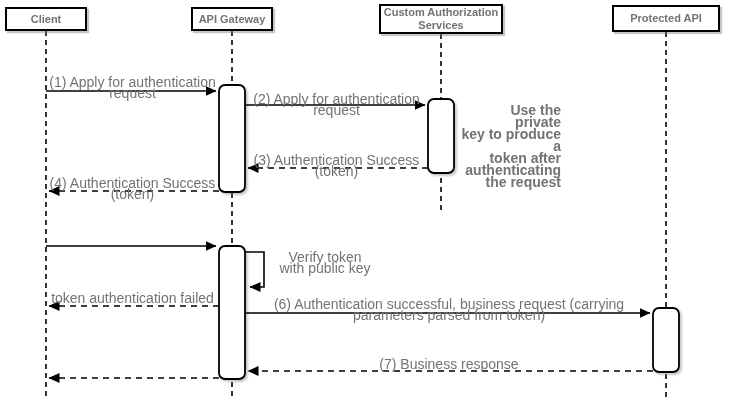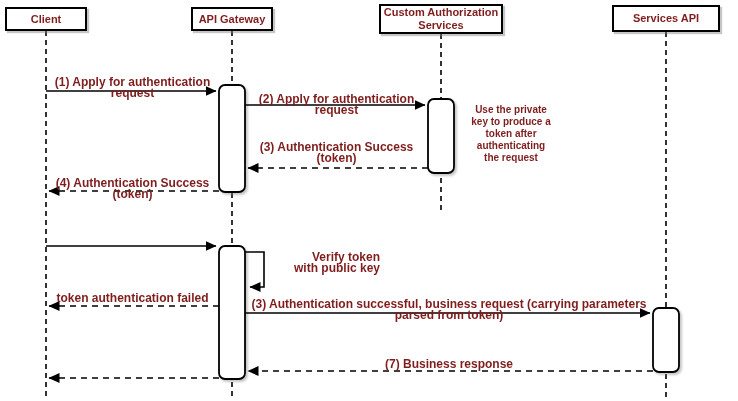--- a/index.html
+++ b/index.html
@@ -6,21 +6,21 @@
     margin: 0;
     padding: 0;
     background: #ffffff;
   }
   .canvas {
     position: relative;
     width: 738px;
     height: 401px;
     background: #ffffff;
     font-family: "Liberation Sans", sans-serif;
-    color: #7f1d1d;
+    color: #737373;
     overflow: hidden;
   }
   .layer-svg {
     position: absolute;
     left: 0;
     top: 0;
   }
   .actor-box {
     position: absolute;
     box-sizing: border-box;
@@ -31,35 +31,35 @@
     align-items: center;
     justify-content: center;
     text-align: center;
     font-weight: 700;
     font-size: 11px;
     line-height: 13px;
     padding: 1px 2px;
   }
   .msg-label {
     position: absolute;
-    font-weight: 700;
-    font-size: 12px;
+    font-weight: 400;
+    font-size: 14px;
     line-height: 11px;
     text-align: center;
     white-space: pre-line;
   }
   .msg-label.left-align {
-    text-align: right;
+    text-align: center;
   }
   .note-text {
     position: absolute;
     font-weight: 700;
-    font-size: 10px;
+    font-size: 14px;
     line-height: 12px;
-    text-align: center;
+    text-align: right;
     white-space: pre-line;
   }
 </style>
 </head>
 <body>
 
 <div class="canvas">
 
   <svg class="layer-svg" width="738" height="401" viewBox="0 0 738 401">
     <defs>
@@ -100,31 +100,31 @@
     <span>Client</span>
   </div>
   <div class="actor-box" style="left:379px; top:4px; width:124px; height:30px; white-space:pre-line;">
     <span>Custom Authorization
 Services</span>
   </div>
   <div class="actor-box" style="left:191px; top:7px; width:82px;  height:24px;">
     <span>API Gateway</span>
   </div>
   <div class="actor-box" style="left:612px; top:5px; width:108px; height:27px;">
-    <span>Services API</span>
+    <span>Protected API</span>
   </div>
 
   <div class="msg-label" style="left:46px;  top:77px;  width:173px;">(1) Apply for authentication request</div>
   <div class="msg-label" style="left:245px; top:94px;  width:183px;">(2) Apply for authentication request</div>
-  <div class="msg-label" style="left:245px; top:142px; width:183px;">(3) Authentication Success (token)</div>
+  <div class="msg-label" style="left:245px; top:155px; width:183px;">(3) Authentication Success (token)</div>
   <div class="msg-label" style="left:46px;  top:178px; width:173px;">(4) Authentication Success (token)</div>
   <div class="msg-label left-align" style="left:270px; top:252px; width:110px;">Verify token
 with public key</div>
   <div class="msg-label" style="left:46px;  top:293px; width:173px;">token authentication failed</div>
-  <div class="msg-label" style="left:245px; top:299px; width:408px;">(3) Authentication successful, business request (carrying parameters parsed from token)</div>
+  <div class="msg-label" style="left:245px; top:299px; width:408px;">(6) Authentication successful, business request (carrying parameters parsed from token)</div>
   <div class="msg-label" style="left:245px; top:359px; width:408px;">(7) Business response</div>
 
   <div class="note-text" style="left:461px; top:104px; width:100px;">Use the private
 key to produce a
 token after
 authenticating
 the request</div>
 
 </div>
 

